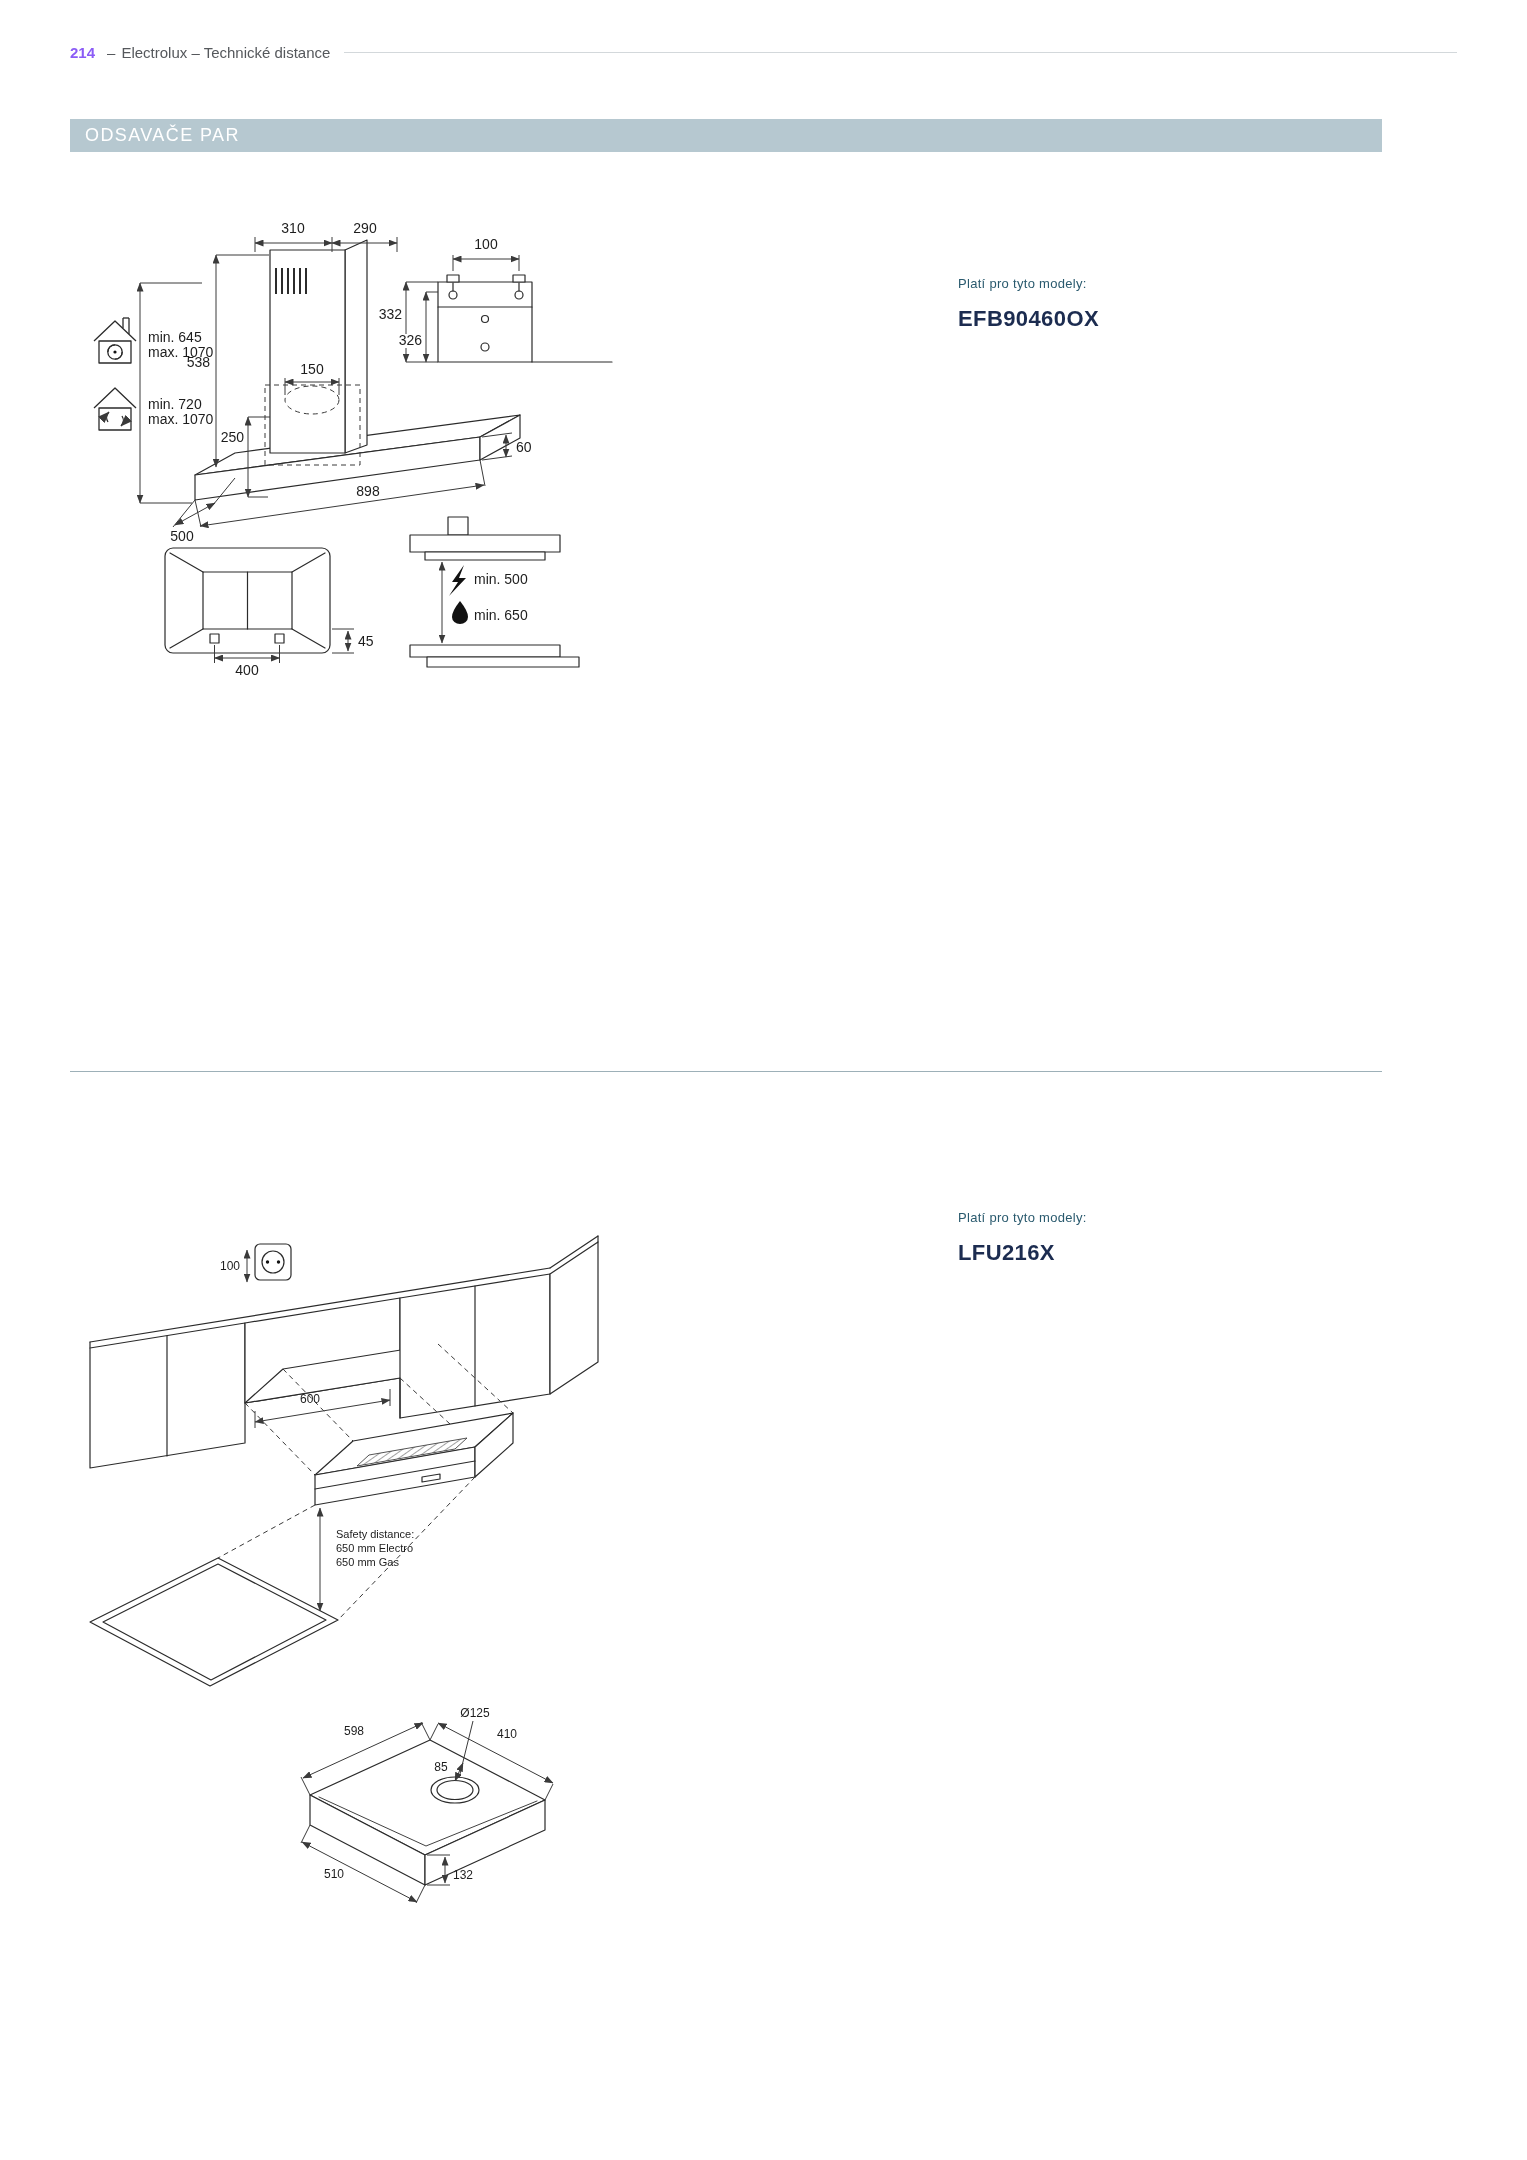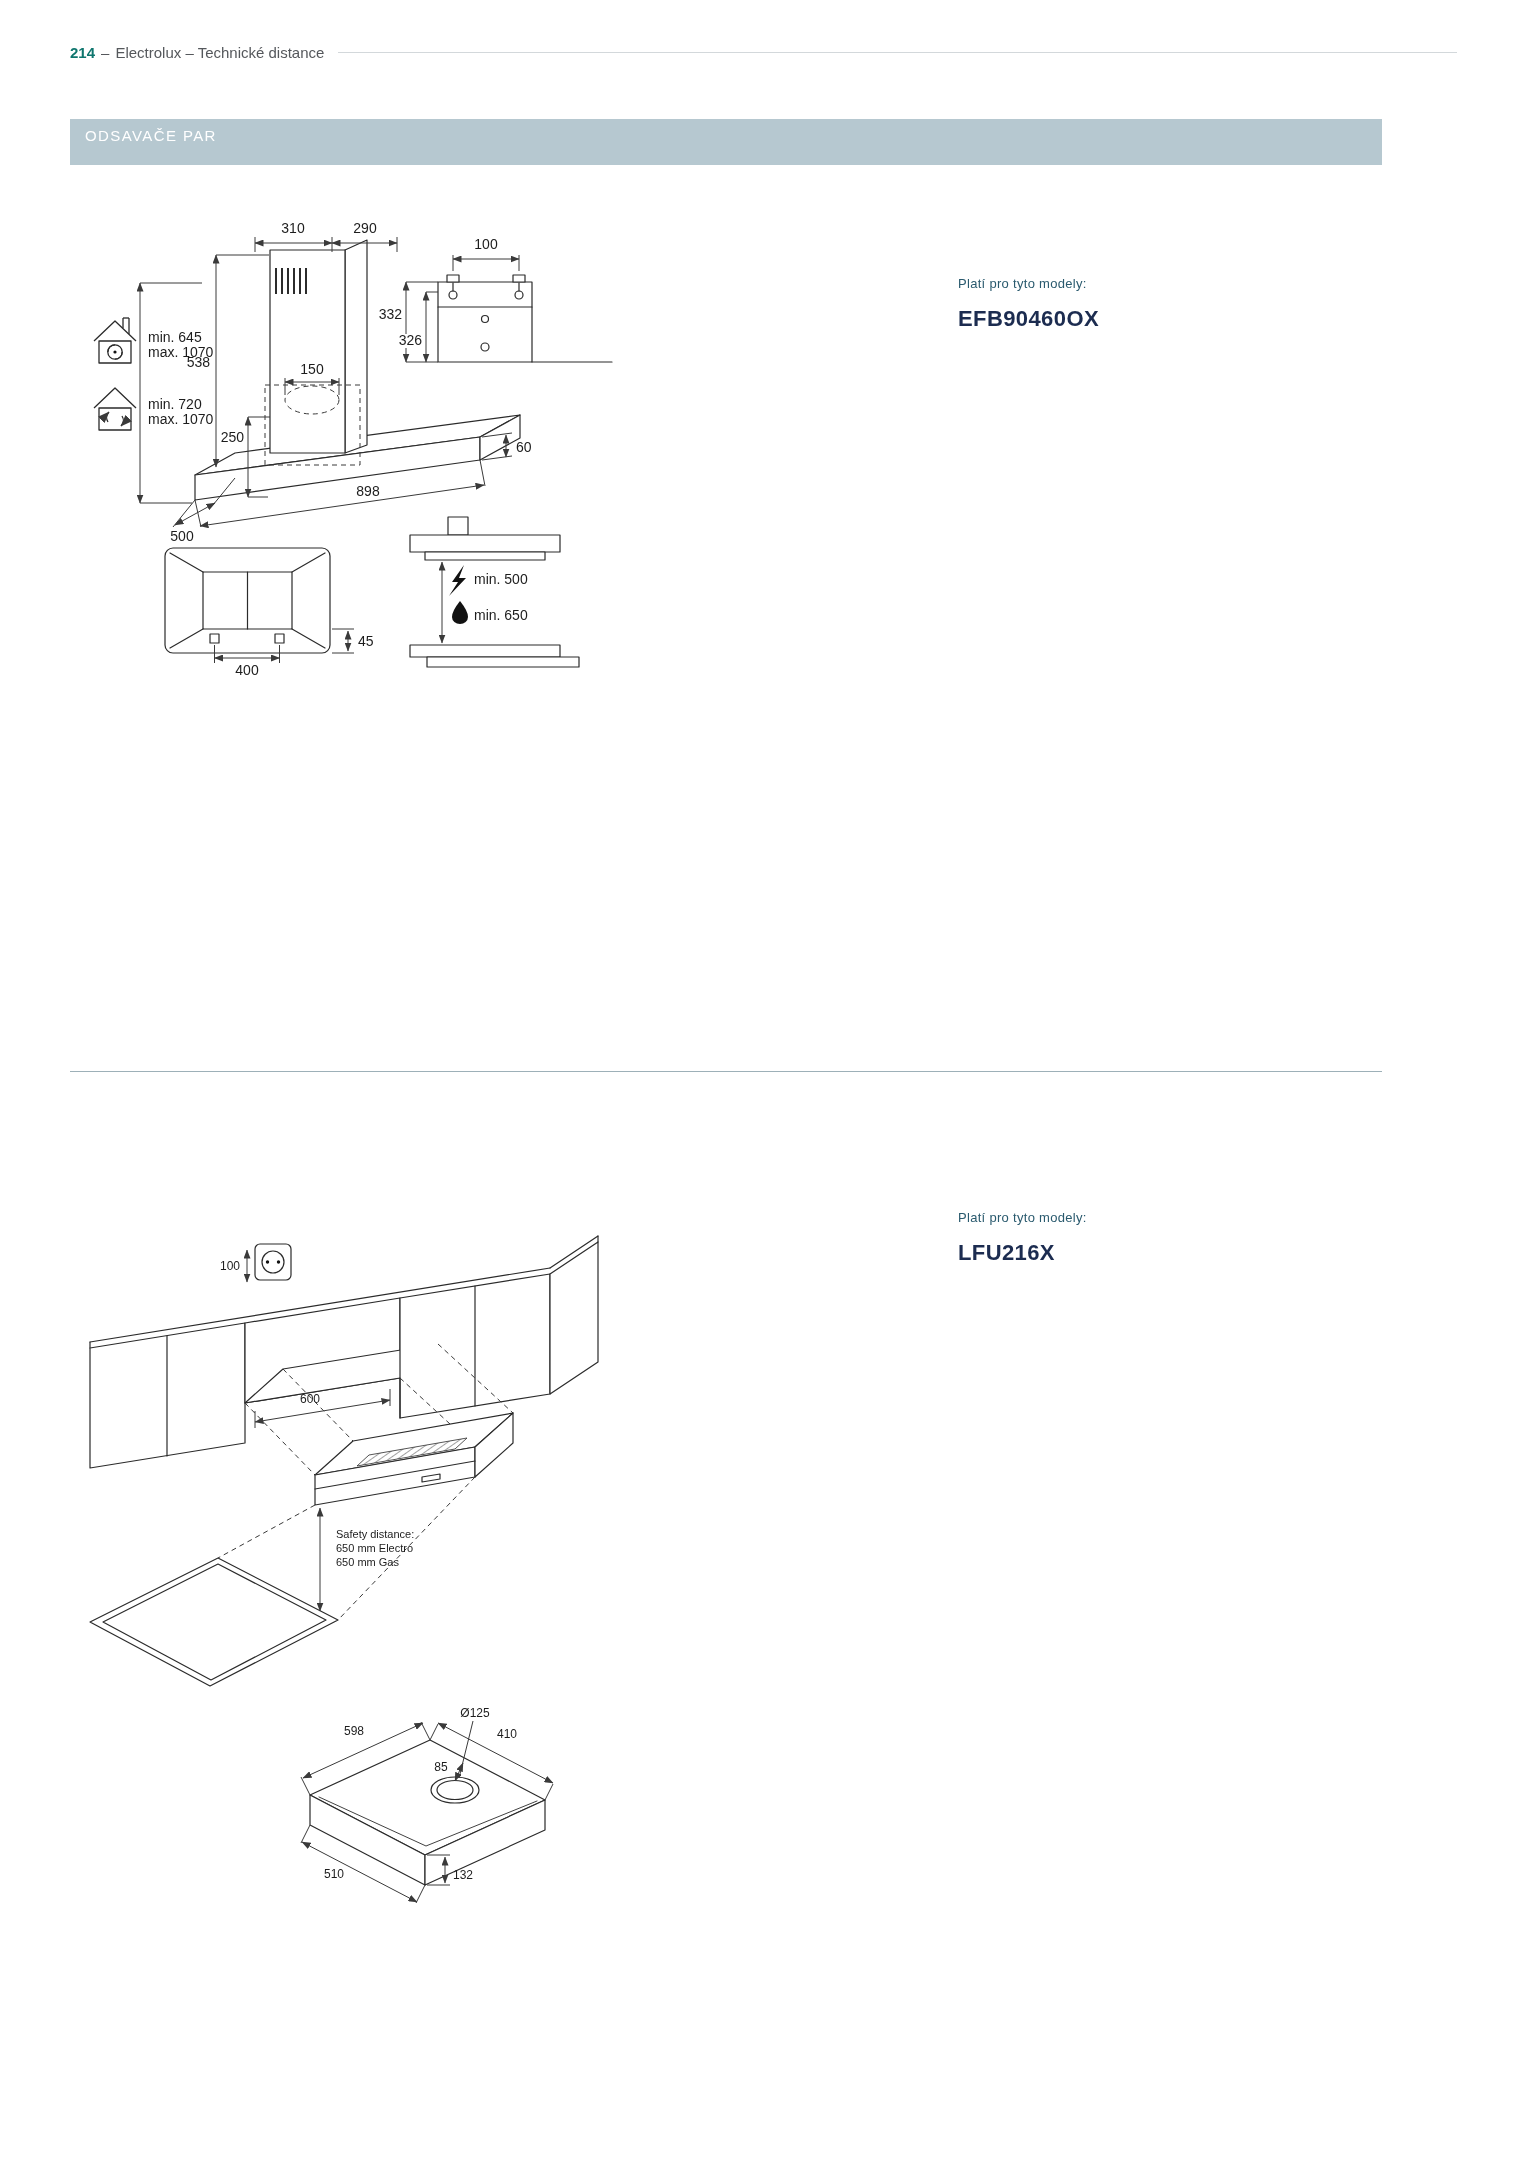--- a/index.html
+++ b/index.html
@@ -1,25 +1,25 @@
 <!DOCTYPE html>
 <html><head>
 <meta charset="utf-8">
 <style>
   html,body{margin:0;padding:0;background:#ffffff;}
   .page{position:relative;width:1527px;height:2160px;background:#fff;
         font-family:"Liberation Sans",sans-serif;overflow:hidden;}
   .abs{position:absolute;}
   .hdr{left:70px;top:44px;right:70px;display:flex;align-items:center;
        font-size:15px;color:#55585c;}
-  .hdr .num{font-weight:bold;color:#0f766e;margin-right:6px;}
+  .hdr .num{font-weight:bold;color:#8b5cf6;margin-right:12px;}
   .hdr .sep{margin-right:6px;}
   .hdr .rule{flex:1;height:1px;background:#d3d8db;margin-left:14px;}
-  .secbar{left:70px;top:119px;width:1312px;height:46px;background:#b6c8d0;color:#ffffff;
-          font-size:15px;letter-spacing:1.4px;line-height:33px;padding-left:15px;
+  .secbar{left:70px;top:119px;width:1312px;height:33px;background:#b6c8d0;color:#ffffff;
+          font-size:18px;letter-spacing:1.4px;line-height:33px;padding-left:15px;
           box-sizing:border-box;}
   .divider{left:70px;top:1071px;width:1312px;height:1px;background:#9db0b8;}
   .modelcol{width:360px;}
   .modelcol .lbl{font-size:13px;color:#2a5a6e;letter-spacing:.3px;margin-bottom:15px;}
   .modelcol .mdl{font-size:22px;color:#1c2c50;font-weight:bold;letter-spacing:.4px;}
   svg{overflow:visible;}
   svg text{font-family:"Liberation Sans",sans-serif;fill:#1d1d1d;}
   .t14{font-size:14px;} .t12{font-size:12px;} .t11{font-size:11px;}
   .geo{fill:#fff;stroke:#2b2b2b;stroke-width:1.2;stroke-linejoin:round;}
   .ln{fill:none;stroke:#2b2b2b;stroke-width:1.2;stroke-linejoin:round;stroke-linecap:round;}

